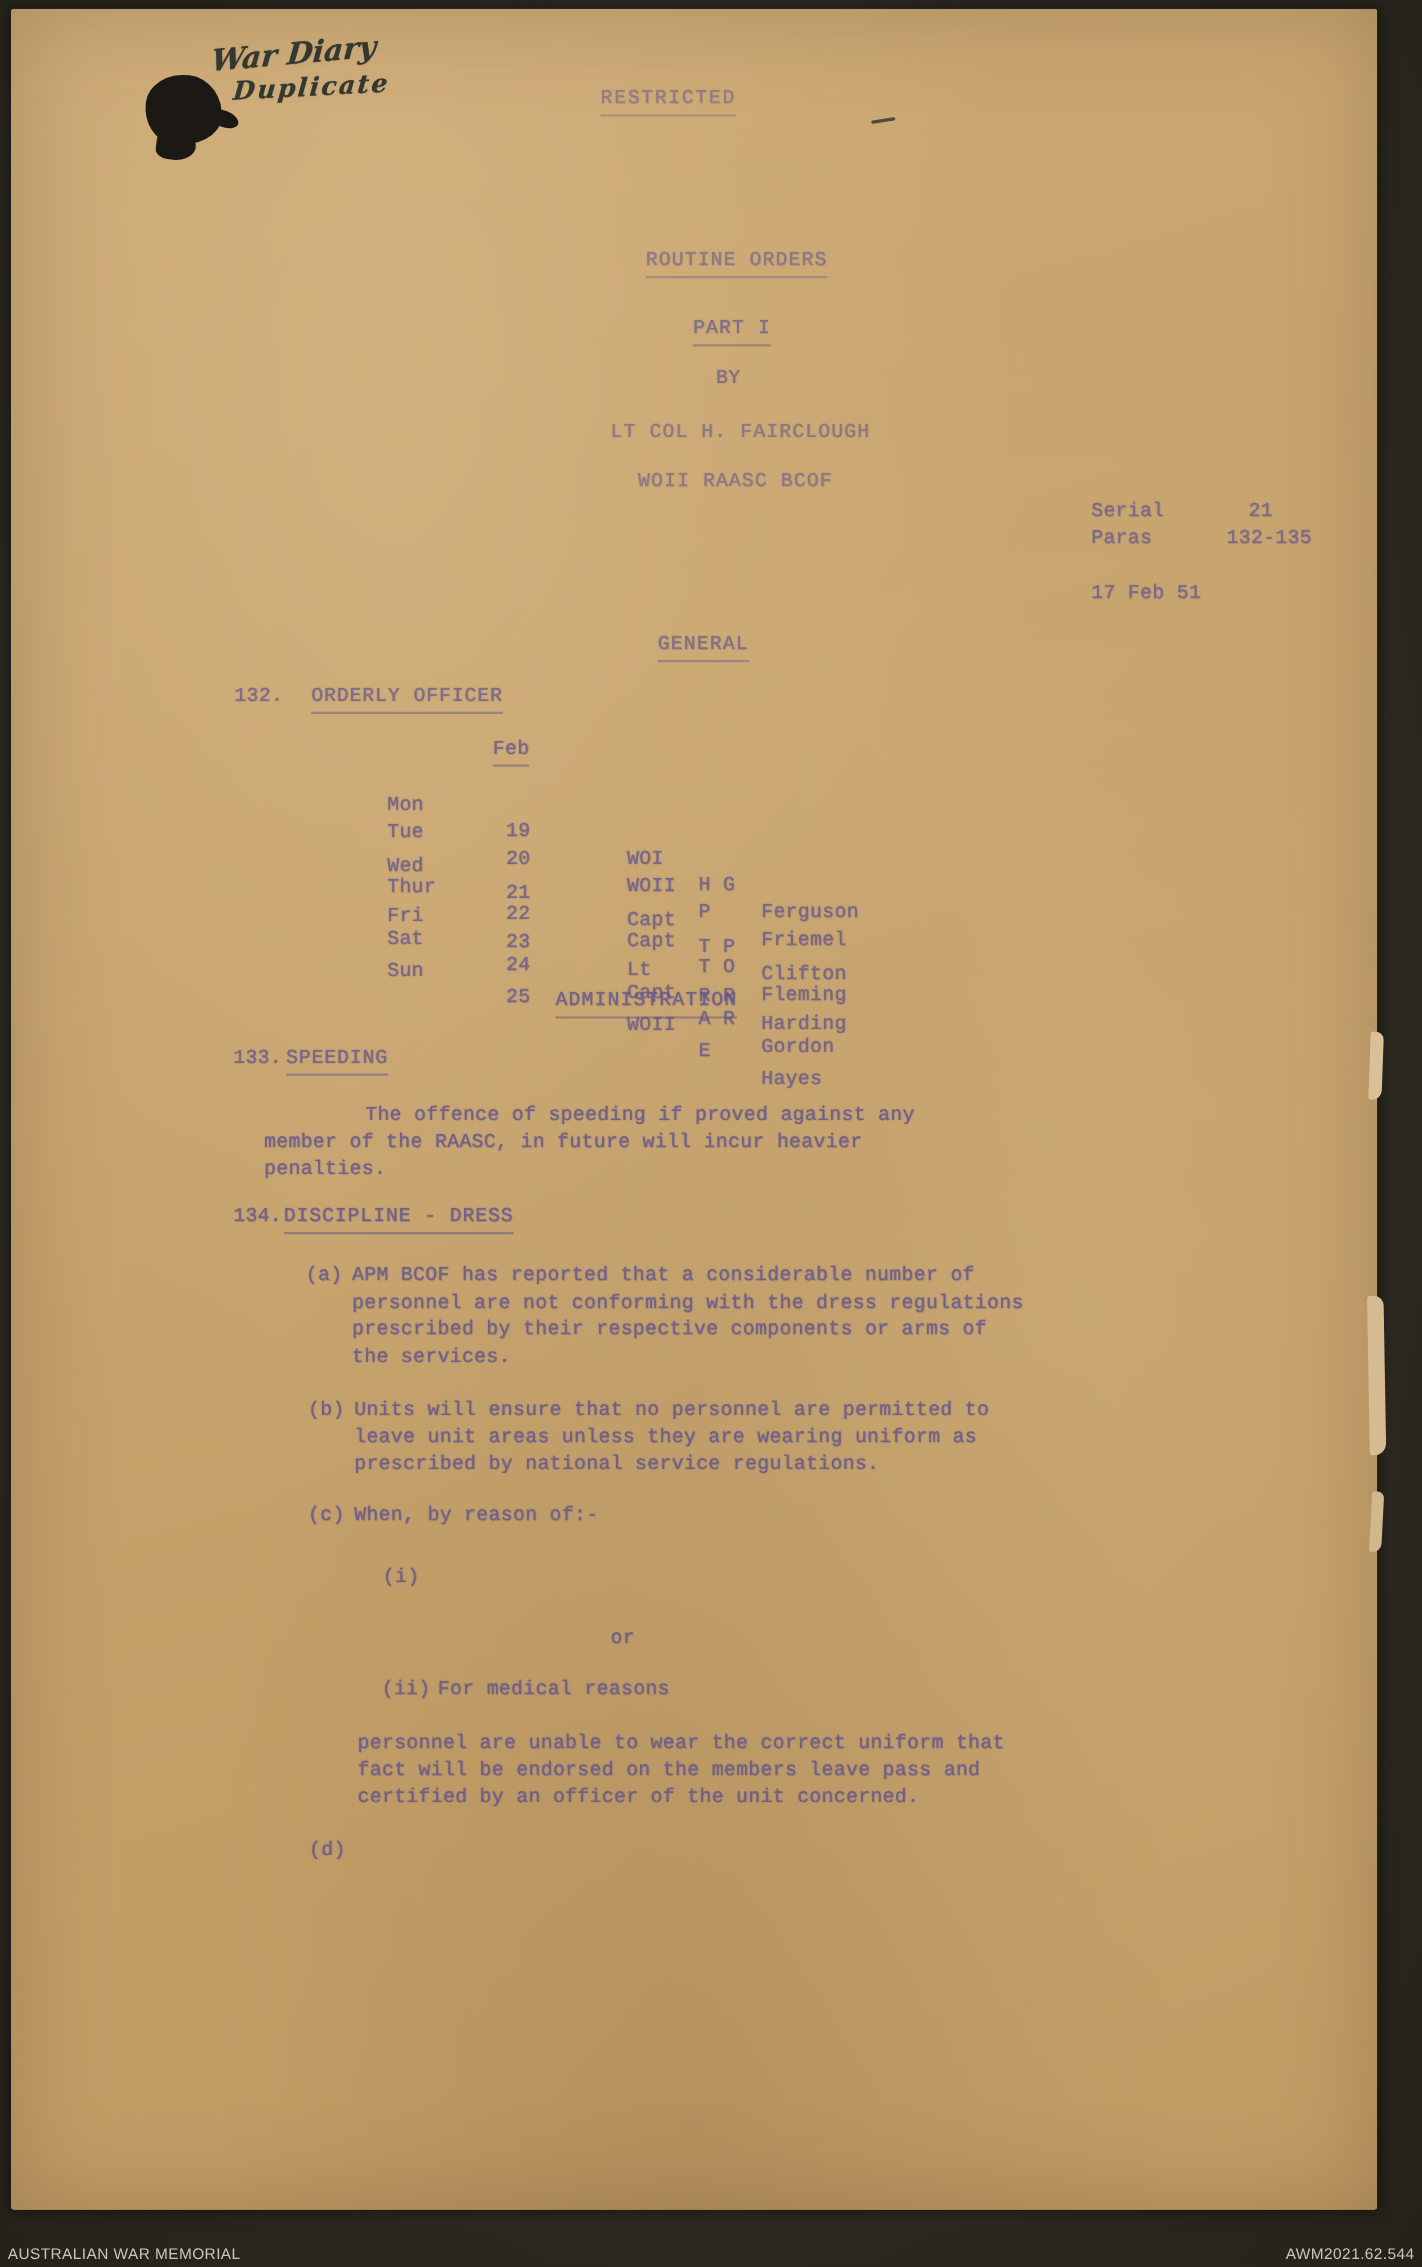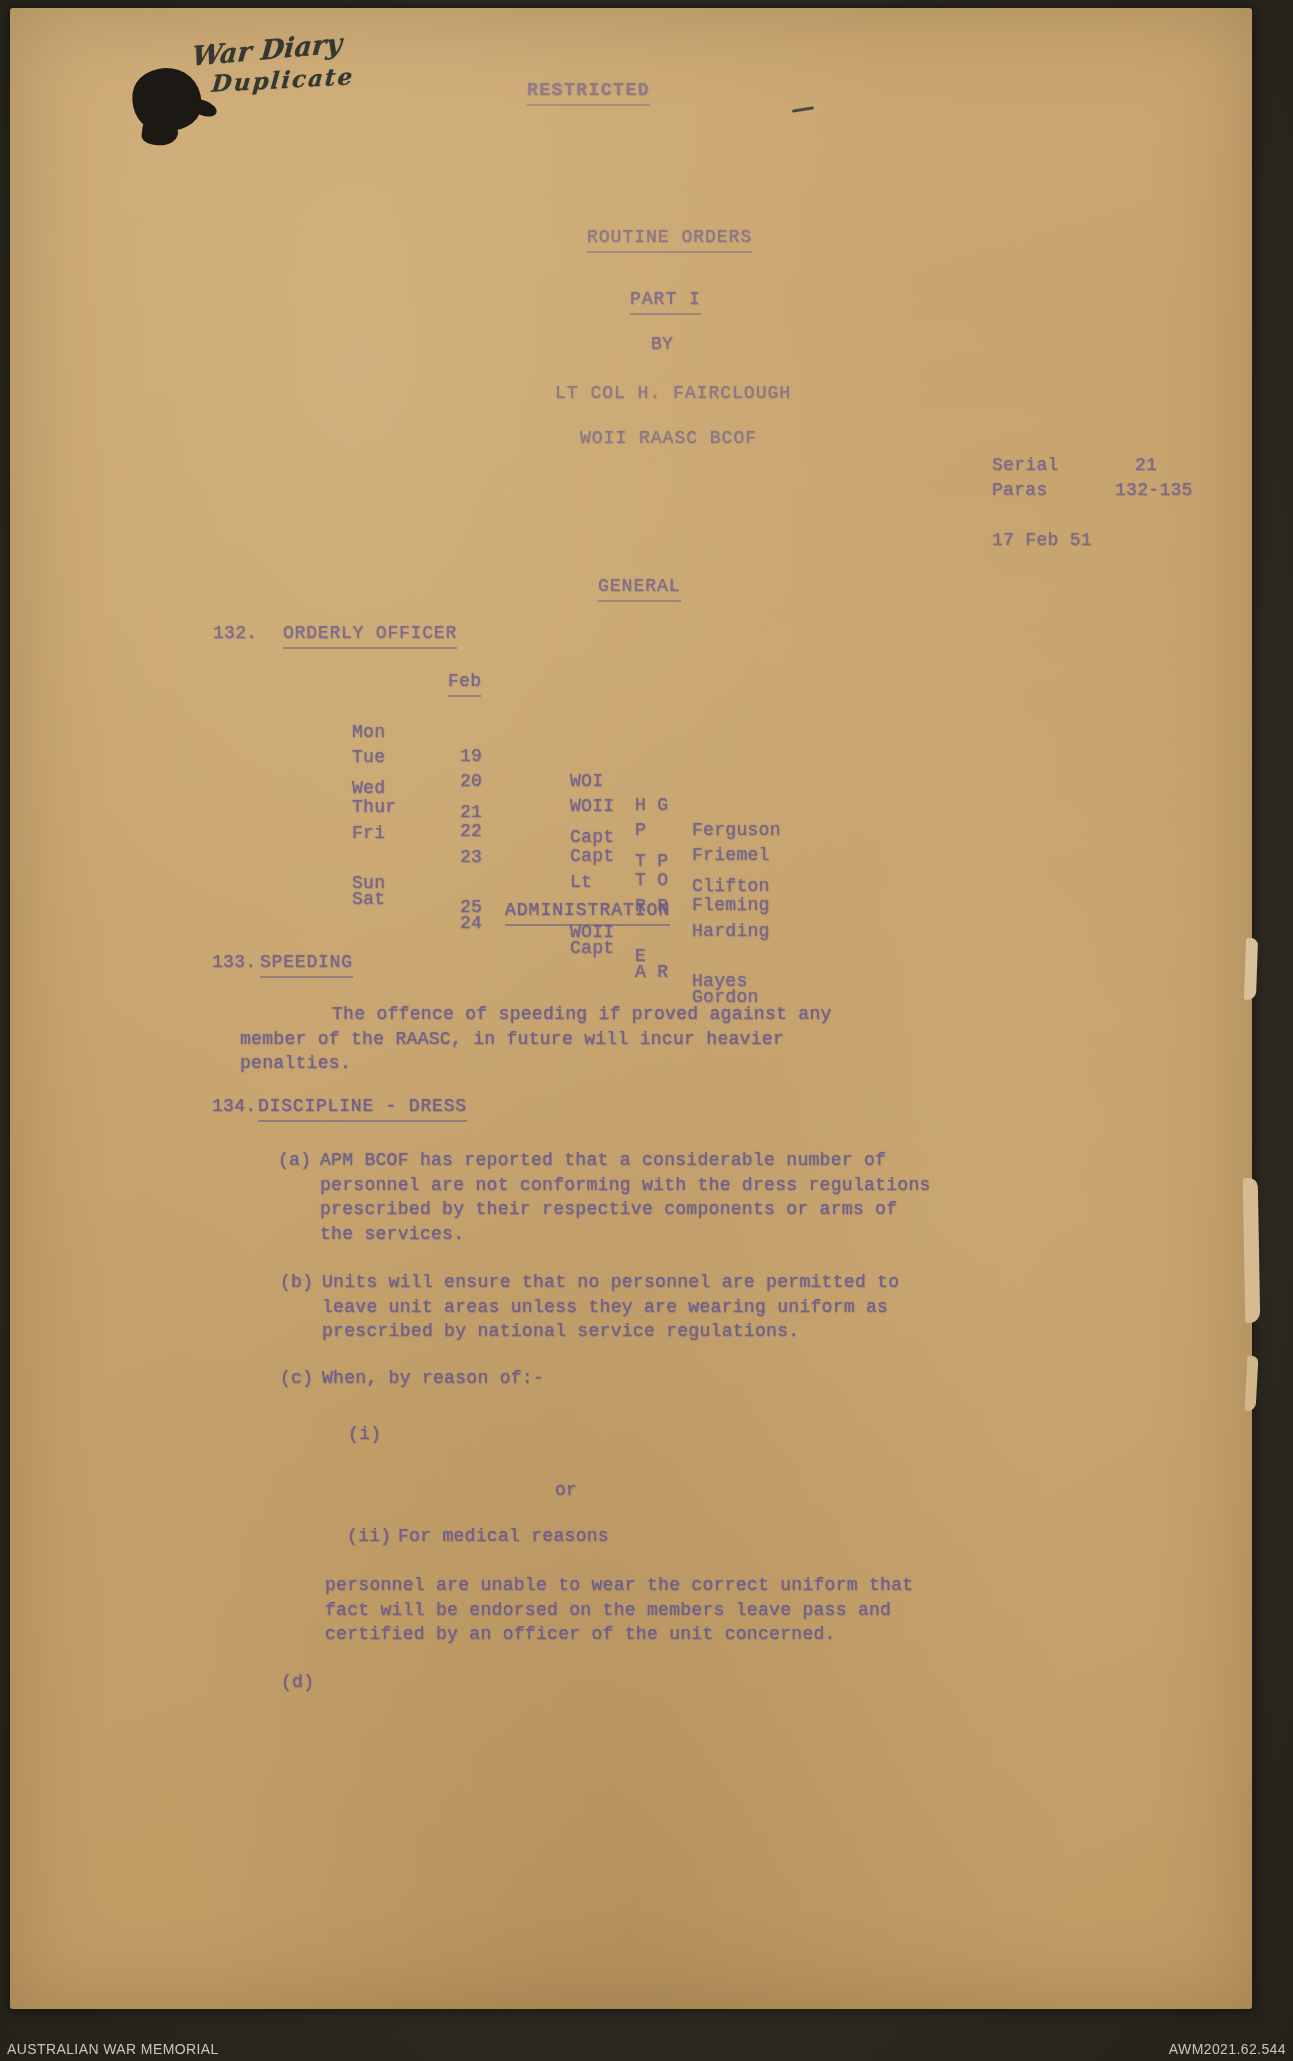--- a/index.html
+++ b/index.html
@@ -68,21 +68,21 @@
 
     <div class="blot"></div>
     <div class="tear t1"></div>
     <div class="tear t2"></div>
     <div class="tear t3"></div>
 
     <div class="hand h1">War Diary</div>
     <div class="hand h2">Duplicate</div>
     <div class="hand-dash"></div>
 
-    <div class="type o55 nowrap" style="left:517px;top:70px;letter-spacing:1.5px;font-weight:bold;"><span class="u">RESTRICTED</span></div>
+    <div class="type o55 nowrap" style="left:536px;top:70px;letter-spacing:1.5px;"><span class="u">RESTRICTED</span></div>
 
     <div class="type o6 nowrap" style="left:577px;top:217px;letter-spacing:1px;"><span class="u">ROUTINE ORDERS</span></div>
     <div class="type o7 nowrap" style="left:620px;top:279px;letter-spacing:1px;"><span class="u">PART I</span></div>
     <div class="type o7 nowrap" style="left:641px;top:324px;">BY</div>
     <div class="type o6 nowrap" style="left:545px;top:373px;letter-spacing:1px;">LT COL H. FAIRCLOUGH</div>
     <div class="type o6 nowrap" style="left:570px;top:418px;letter-spacing:1px;">WOII RAASC BCOF</div>
 
     <div class="type o75 nowrap" style="left:982px;top:445px;">Serial</div>
     <div class="type o75 nowrap" style="left:1125px;top:445px;">21</div>
     <div class="type o75 nowrap" style="left:982px;top:470px;">Paras</div>
@@ -123,21 +123,21 @@
       <span class="col-init">T O</span>
       <span class="col-name">Fleming</span>
     </div>
     <div class="roster-row type o8" style="top:788px;">
       <span class="col-day">Fri</span>
       <span class="col-date">23</span>
       <span class="col-rank">Lt</span>
       <span class="col-init">R R</span>
       <span class="col-name">Harding</span>
     </div>
-    <div class="roster-row type o8" style="top:854px;text-align:center;">
+    <div class="roster-row type o8" style="top:809px;text-align:center;">
       <span class="col-day">Sat</span>
       <span class="col-date">24</span>
       <span class="col-rank">Capt</span>
       <span class="col-init">A R</span>
       <span class="col-name">Gordon</span>
     </div>
     <div class="roster-row type o8" style="top:838px;">
       <span class="col-day">Sun</span>
       <span class="col-date">25</span>
       <span class="col-rank">WOII</span>

